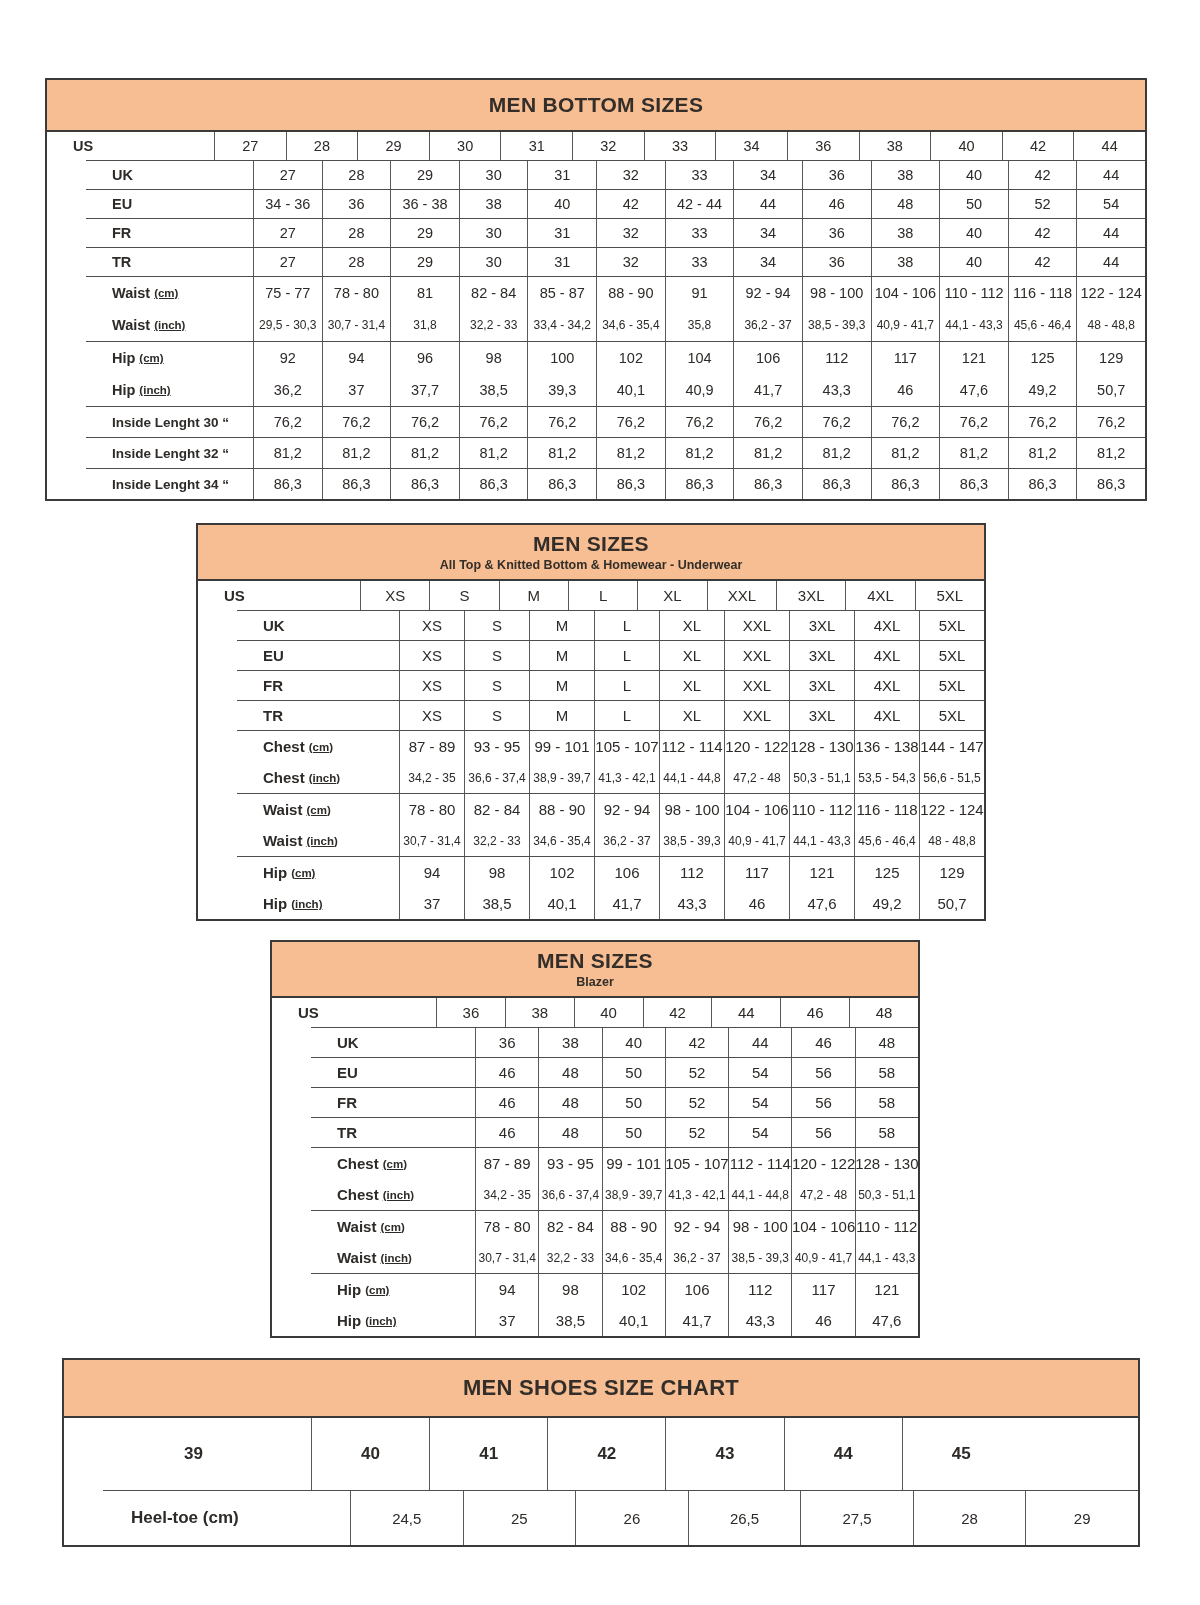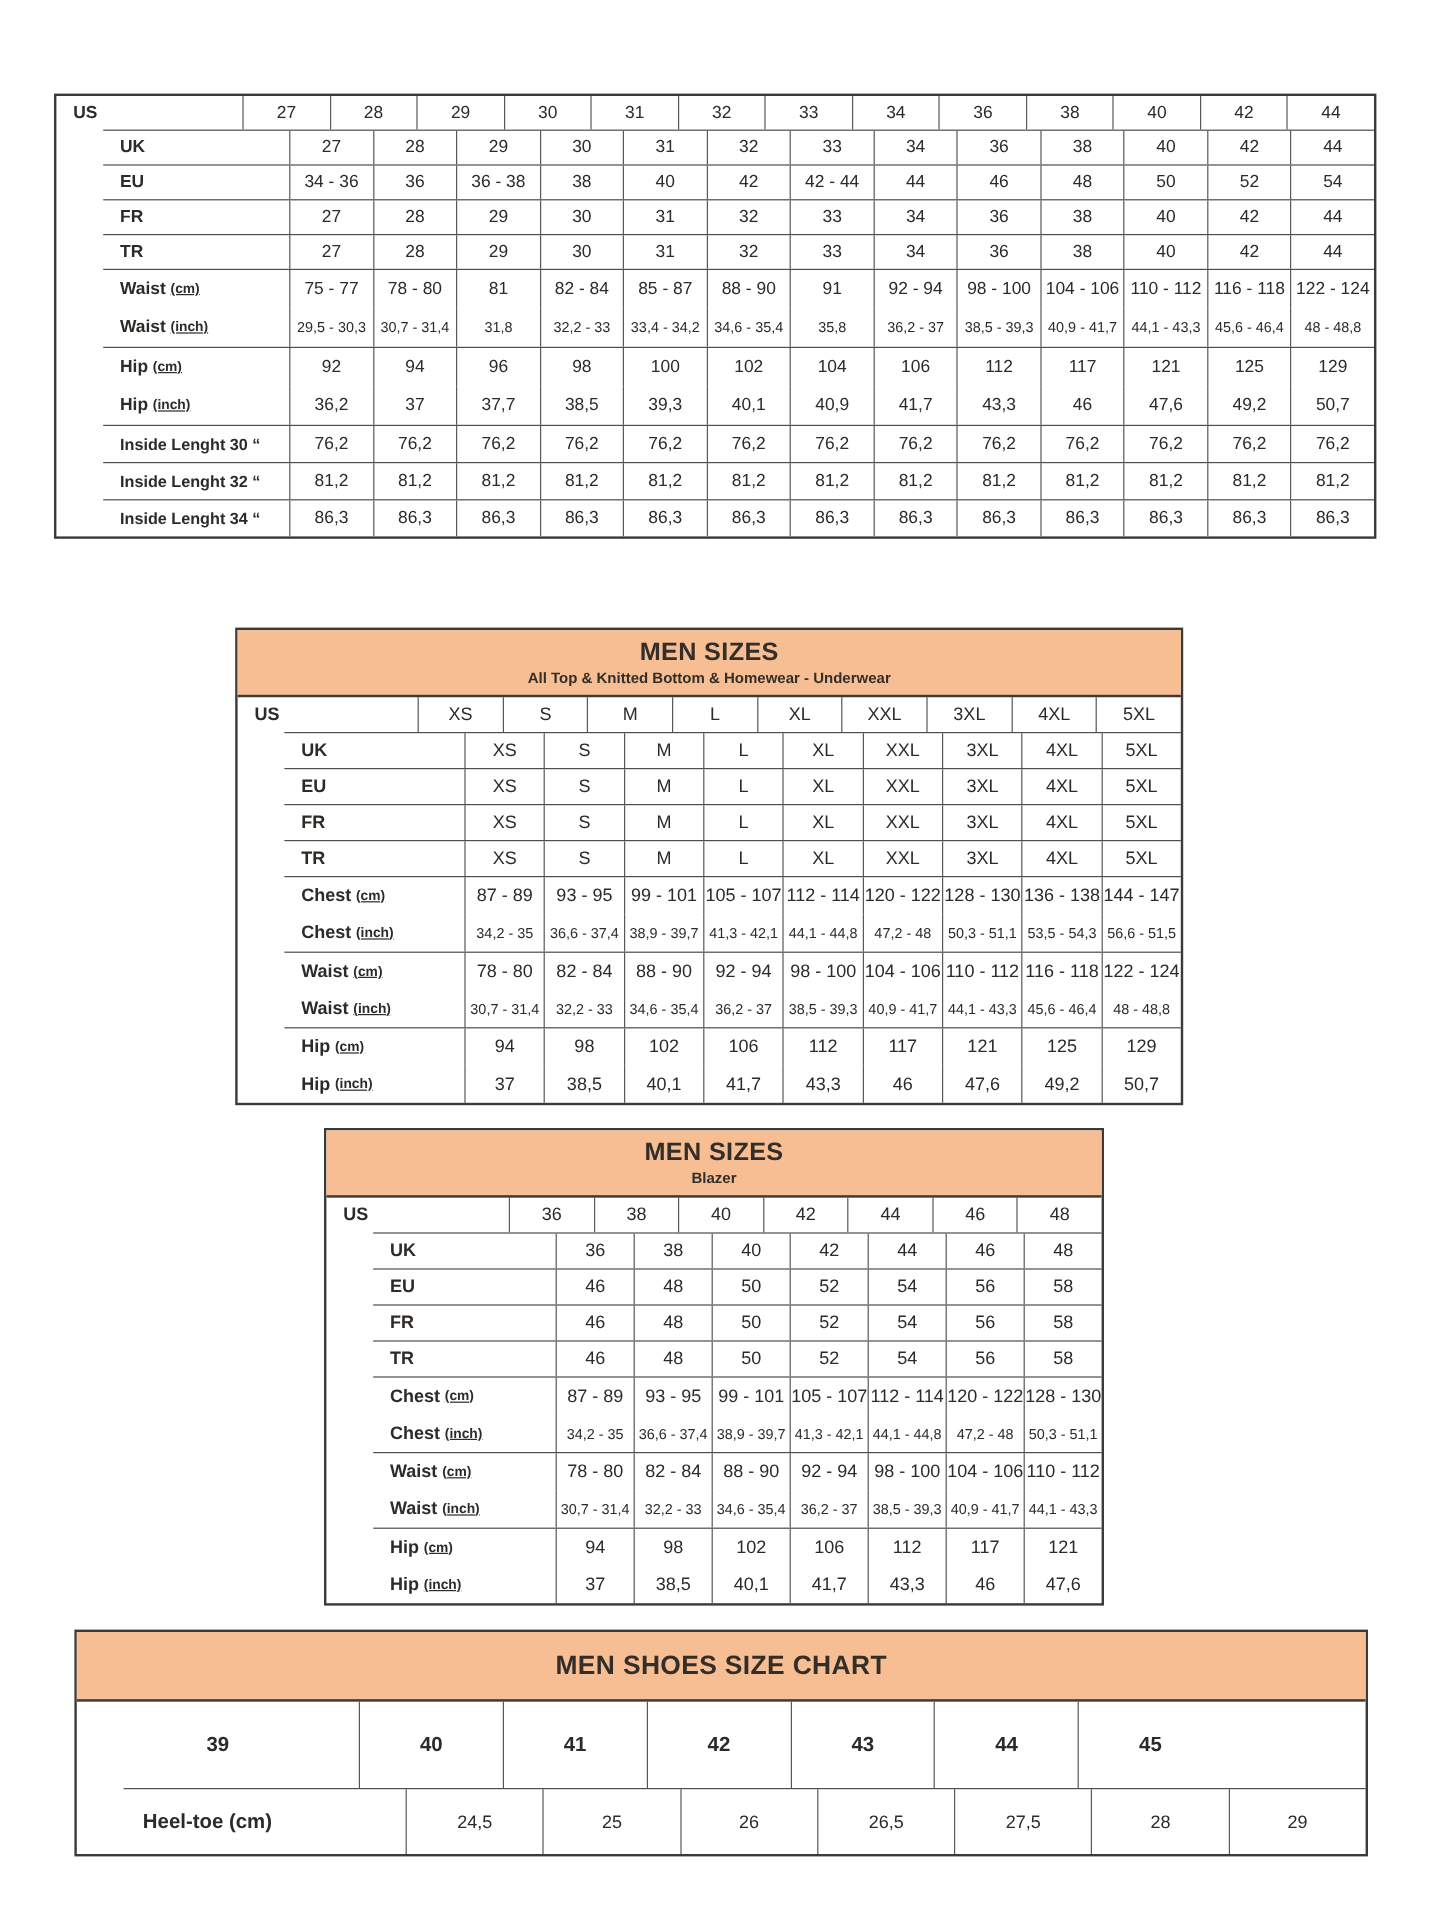--- a/index.html
+++ b/index.html
@@ -36,20 +36,21 @@
     color:#332e29;
     margin-top:2px;
   }
   .thead .subtitle:empty { display:none; }
   .tgroup { box-sizing:border-box; }
   .tgroup + .tgroup { border-top:1.6px solid #4d4d4d;margin-left:39px; }
   .trow {
     display:grid;
     align-items:center;
     box-sizing:border-box;
+    padding-left:12px;
   }
   .cell {
     height:100%;
     display:flex;
     align-items:center;
     justify-content:center;
     box-sizing:border-box;
     font-size:15px;
     text-align:center;
     overflow:hidden;
@@ -101,20 +102,24 @@
   #t3 .tgroup.shoe-row .trow { min-height:72px; }
   #t3 .tgroup.heel-row .trow { min-height:54px; }
   #t3 .cell { font-size:15px; }
   #t3 .cell.rlabel { font-size:17px; padding-left:16px; }
   #t3 .trow.boldvals .cell { font-size:17px; }
 </style>
 </head>
 <body>
 
 <div class="size-table" id="t0">
+  <div class="thead">
+    <div class="title">MEN BOTTOM SIZES</div>
+
+  </div>
   <div class="tbody">
       <div class="tgroup">
         <div class="trow" style="grid-template-columns: 155px repeat(13, 1fr);">
           <div class="cell rlabel">
             <span>US</span>
           </div>
           <div class="cell">27</div>
           <div class="cell">28</div>
           <div class="cell">29</div>
           <div class="cell">30</div>

